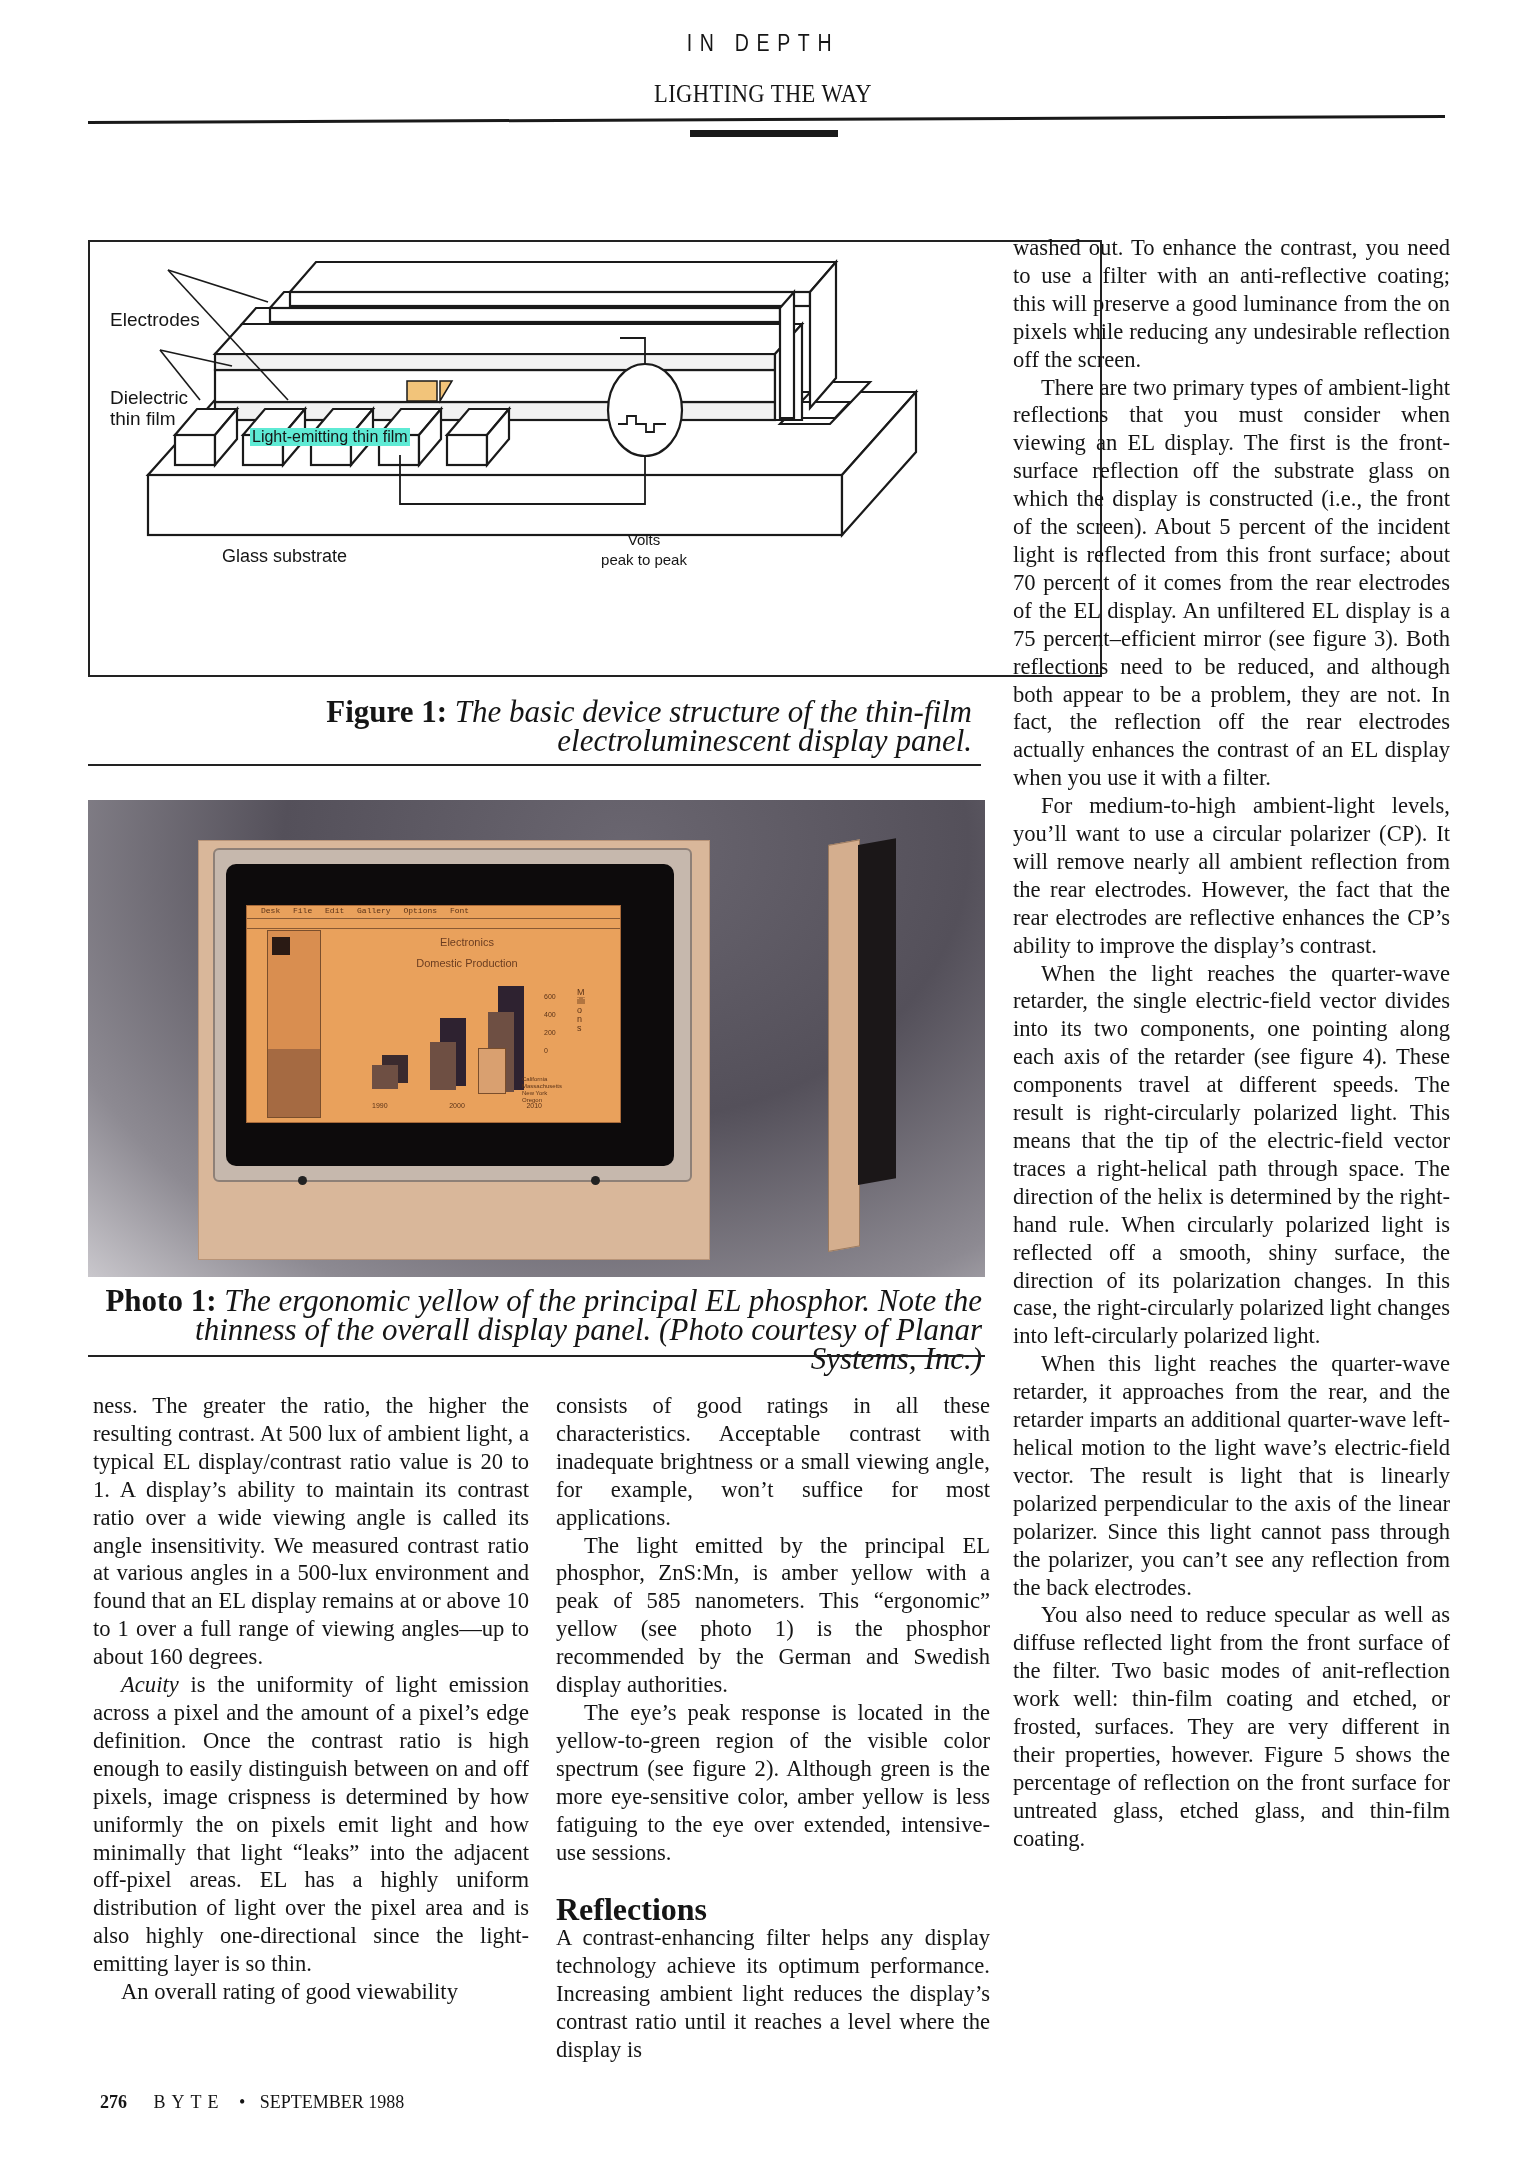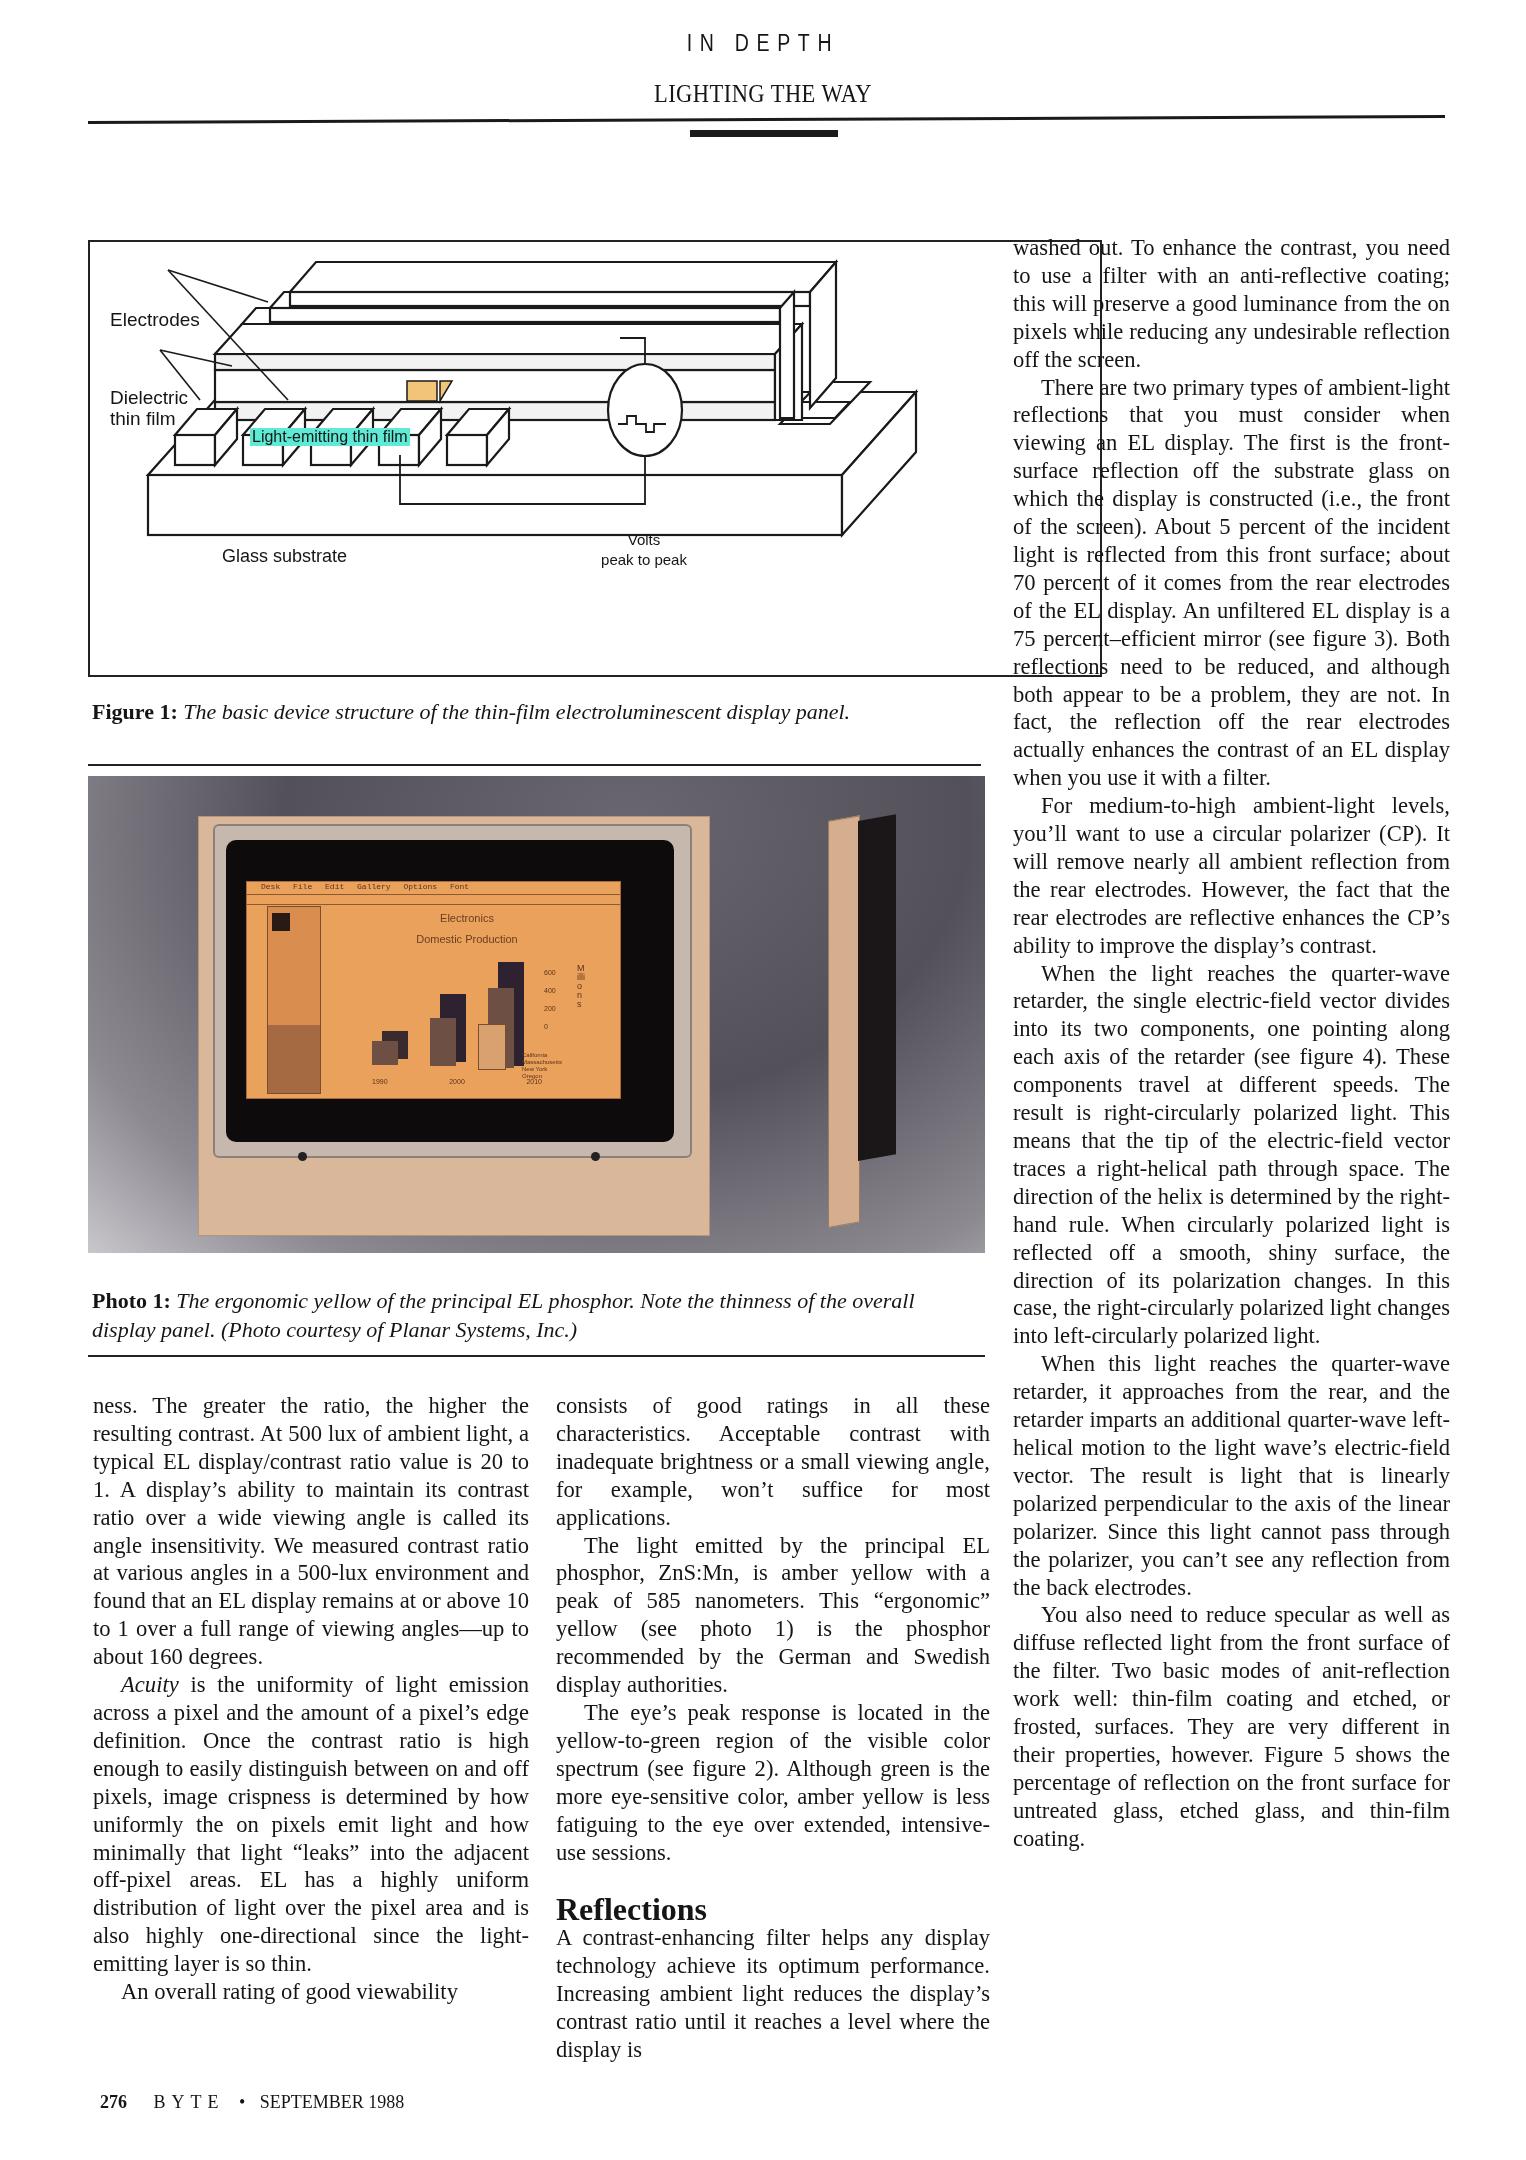--- a/index.html
+++ b/index.html
@@ -5,28 +5,28 @@
   html, body { margin:0; padding:0; background:#ffffff; }
   body { width:1526px; height:2160px; position:relative; overflow:hidden; color:#151515; font-family:"Liberation Serif", "DejaVu Serif", serif; }
   .abs { position:absolute; }
   .kicker { left:0; width:1526px; top:30px; text-align:center; font-family:"Liberation Sans", sans-serif; font-size:23px; letter-spacing:9px; font-weight:300; transform:scaleX(0.85); }
   .title { left:0; width:1526px; top:80px; text-align:center; font-size:25px; letter-spacing:0.5px; transform:scaleX(0.9); }
   .rule-top { left:88px; top:118px; width:1357px; height:3px; background:#1a1a1a; transform:rotate(-0.25deg); }
   .rule-bar { left:690px; top:130px; width:148px; height:7px; background:#1a1a1a; }
 
   .fig-box { left:88px; top:240px; width:1014px; height:437px; border:2px solid #222; box-sizing:border-box; background:#fff; }
   .fig-svg { position:absolute; left:0; top:0; }
-  .caption { font-size:22px; line-height:29px; }
+  .caption { font-size:31px; line-height:29px;text-align:right; }
   .caption b { font-weight:bold; }
   .caption i { font-style:italic; }
   .fig-caption { left:92px; top:697px; width:880px; }
   .rule-thin { height:2px; background:#222; }
   .fig-rule { left:88px; top:764px; width:893px; }
 
-  .photo { left:88px; top:776px; width:897px; height:477px; overflow:hidden;
+  .photo { left:88px; top:800px; width:897px; height:477px; overflow:hidden;
            background: radial-gradient(ellipse at 60% 10%, #6a6670 0%, #54505a 45%, #8d8a92 80%, #c9c7cc 100%); }
   .photo-caption { left:92px; top:1286px; width:890px; }
   .photo-rule { left:88px; top:1355px; width:897px; }
 
   .col { font-size:22.6px; line-height:27.9px; text-align:justify; hyphens:manual; }
   .col p { margin:0; text-indent:0; }
   .col p.ind { text-indent:28px; }
   .col h3 { margin:4px 0 0 0; font-size:32px; font-weight:bold; line-height:30px; }
   .col-left { left:93px; top:1392px; width:436px; }
   .col-mid  { left:556px; top:1392px; width:434px; }

